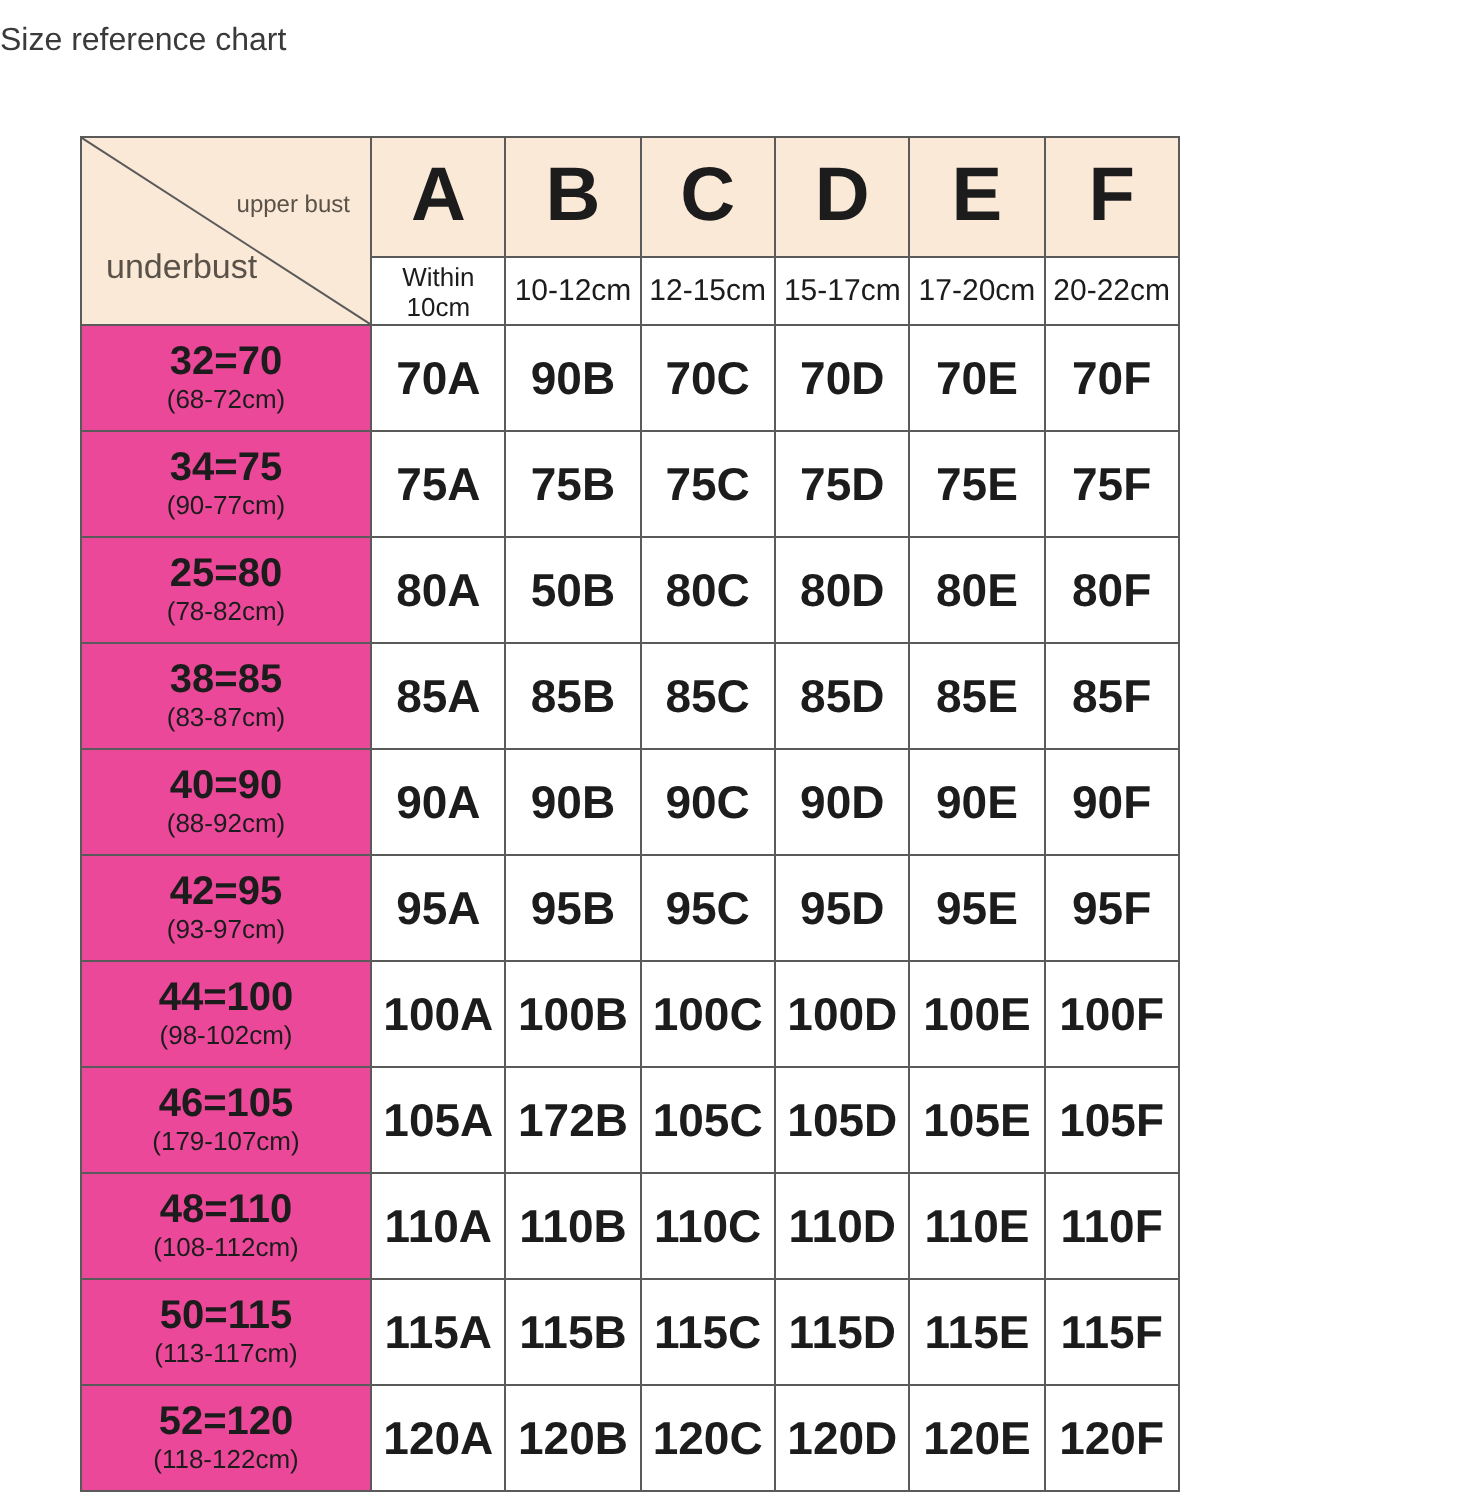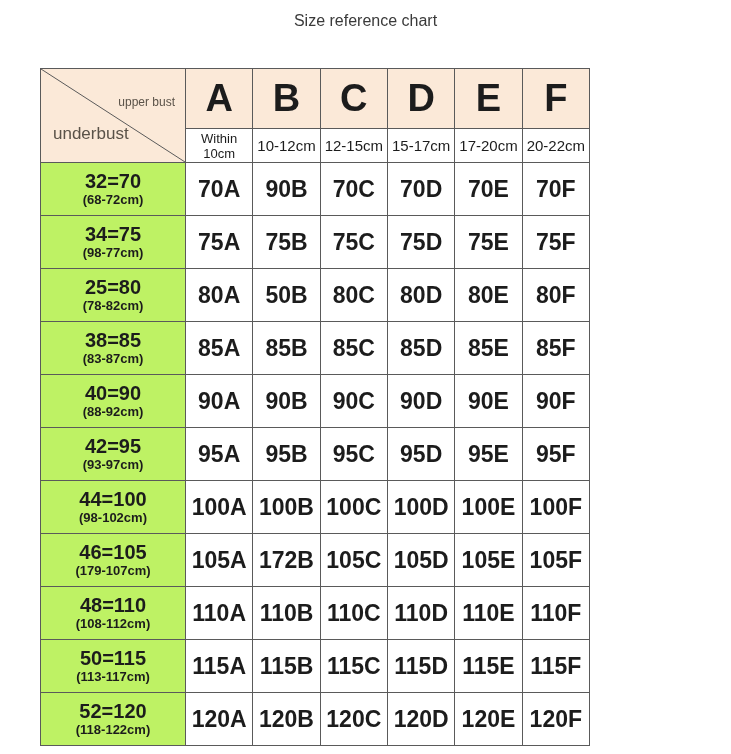--- a/index.html
+++ b/index.html
@@ -12,21 +12,20 @@
   * { box-sizing: border-box; }
   html, body { margin: 0; padding: 0; }
   body {
     width: 731px; height: 754px;
     background: #ffffff;
     font-family: "Liberation Sans", sans-serif;
     position: relative;
     overflow: hidden;
   }
   .title {
-    text-align: center;
     padding-top: 12px;
     font-size: 16px;
     color: var(--title-color);
   }
   table.size-chart {
     position: absolute;
     left: 40px; top: 68px;
     width: 550px;
     border-collapse: collapse;
     table-layout: fixed;
@@ -77,34 +76,34 @@
     color: var(--corner-text);
   }
   .corner .lower-label {
     position: absolute;
     bottom: 18px; left: 12px;
     font-size: 17px;
     font-weight: 400;
     color: var(--corner-text);
   }
   tbody th.row-label {
-    background: #bef264;
+    background: #ec4899;
     font-weight: 400;
     line-height: 1.1;
   }
   .row-size {
     display: block;
     font-size: 20px;
     font-weight: 700;
     line-height: 1.15;
   }
   .row-range {
     display: block;
     font-size: 13px;
-    font-weight: 700;
+    font-weight: 400;
     line-height: 1.15;
   }
   td.size-cell {
     background: #ffffff;
     font-size: 23px;
     font-weight: 700;
   }
 </style>
 </head>
 <body>
@@ -155,21 +154,21 @@
     <td class="size-cell">70A</td>
     <td class="size-cell">90B</td>
     <td class="size-cell">70C</td>
     <td class="size-cell">70D</td>
     <td class="size-cell">70E</td>
     <td class="size-cell">70F</td>
   </tr>
       <tr class="data-row">
     <th class="row-label">
       <span class="row-size">34=75</span>
-      <span class="row-range">(98-77cm)</span>
+      <span class="row-range">(90-77cm)</span>
     </th>
     <td class="size-cell">75A</td>
     <td class="size-cell">75B</td>
     <td class="size-cell">75C</td>
     <td class="size-cell">75D</td>
     <td class="size-cell">75E</td>
     <td class="size-cell">75F</td>
   </tr>
       <tr class="data-row">
     <th class="row-label">

